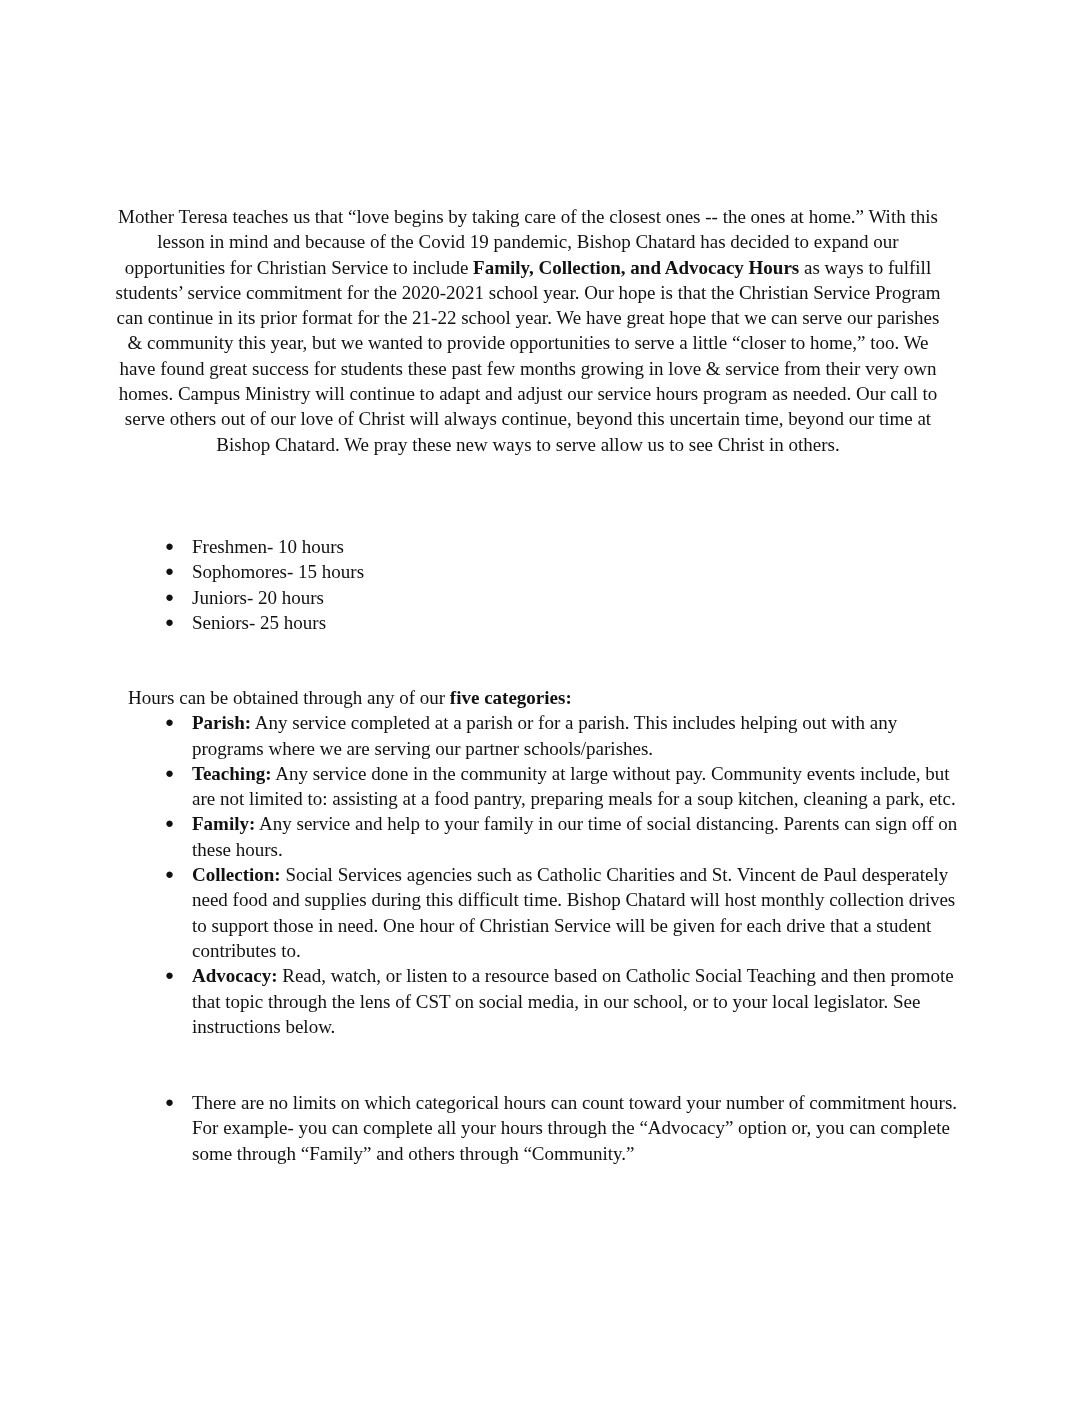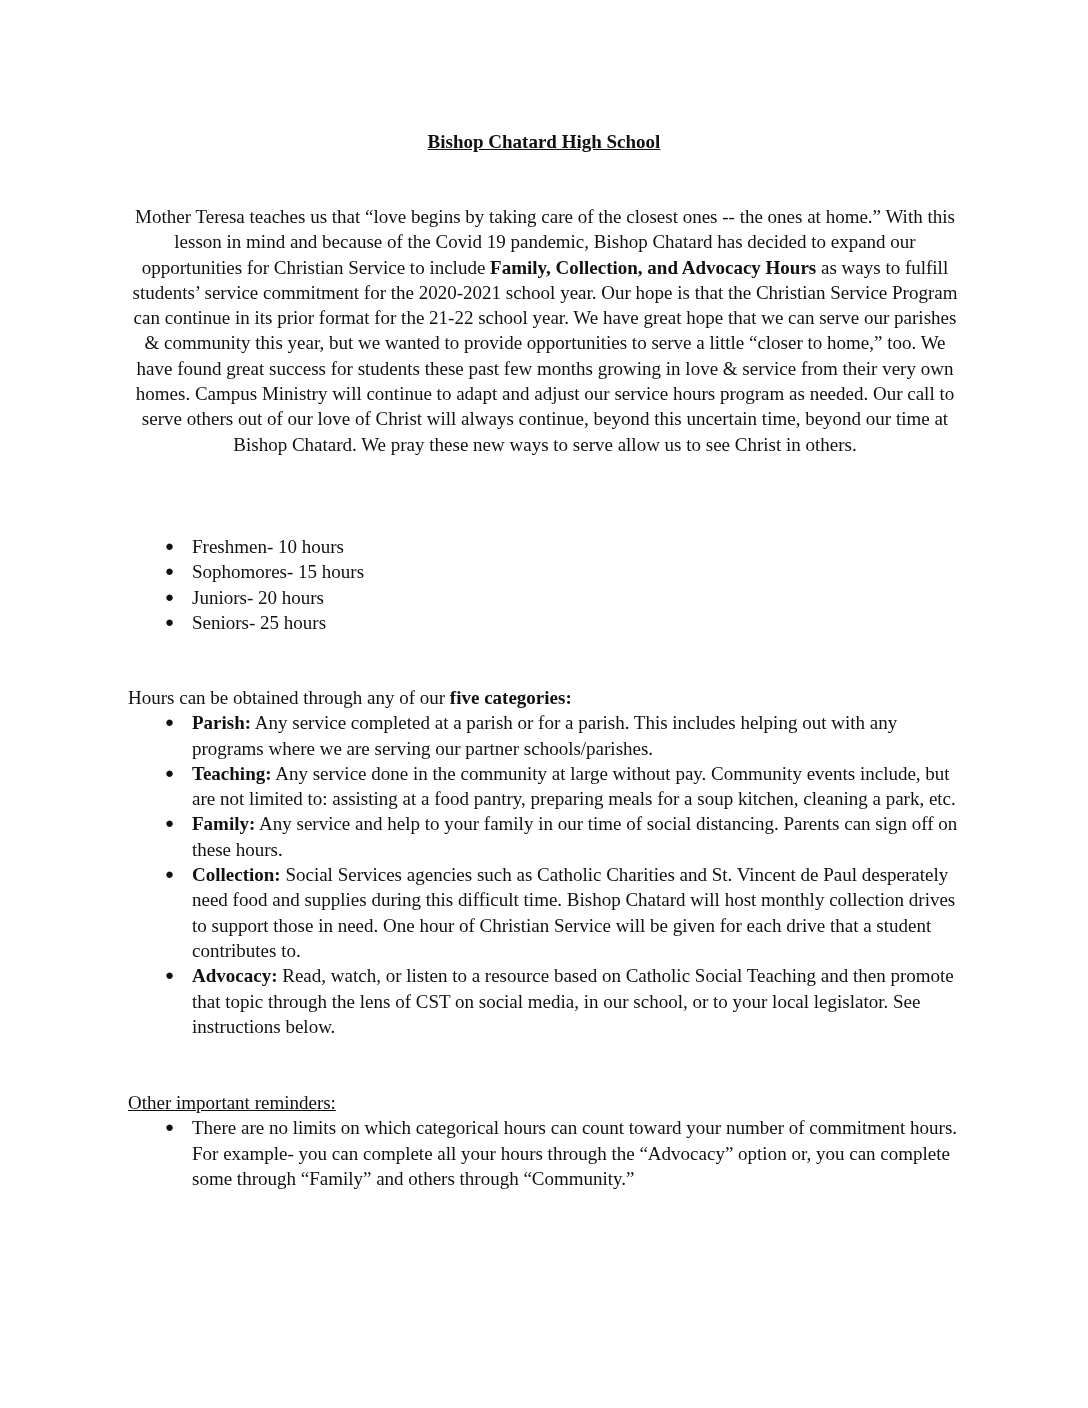--- a/index.html
+++ b/index.html
@@ -2,39 +2,38 @@
 <html><head>
 <meta charset="utf-8">
 <style>
   html, body { margin: 0; padding: 0; background: #ffffff; }
   body { width: 1088px; height: 1408px; position: relative; overflow: hidden;
          font-family: "Liberation Serif", "DejaVu Serif", serif; color: #111; }
   .page { position: absolute; left: 0; top: 0; width: 1088px; height: 1408px; background: #fff; }
   .title { position: absolute; top: 129px; left: 0; width: 1088px; text-align: center;
            font-size: 19px; font-weight: bold; line-height: 25px; }
   .title .t1 { text-decoration: underline; }
-  .intro { position: absolute; top: 204px; left: 126px; width: 838px; text-align: center;
+  .intro { position: absolute; top: 204px; left: 109px; width: 838px; text-align: center;
            font-size: 19px; line-height: 25.3px; }
   .block { position: absolute; left: 128px; width: 840px; font-size: 19px; line-height: 25.3px; }
   .sec-class { top: 534px; }
   .sec-cat { top: 685px; }
   .sec-rem { top: 1090px; }
   ul { margin: 0; padding: 0; list-style: none; }
   li { position: relative; padding-left: 64px; }
   li .bullet { position: absolute; left: 37px; top: 0; font-size: 15px; }
   .u { text-decoration: underline; }
   b { font-weight: bold; }
 </style>
 </head>
 <body>
 
 <div class="page">
 
   <div class="title">
-    <div class="t1">Bishop Chatard High School</div>
   </div>
 
   <div class="intro"><span>Mother Teresa teaches us that “love begins by taking care of the closest ones -- the ones at home.” With this lesson in mind and because of the Covid 19 pandemic, Bishop Chatard has decided to expand our opportunities for Christian Service to include </span><b>Family, Collection, and Advocacy Hours</b><span> as ways to fulfill students’ service commitment for the 2020-2021 school year. Our hope is that the Christian Service Program can continue in its prior format for the 21-22 school year. We have great hope that we can serve our parishes &amp; community this year, but we wanted to provide opportunities to serve a little “closer to home,” too. We have found great success for students these past few months growing in love &amp; service from their very own homes. Campus Ministry will continue to adapt and adjust our service hours program as needed. Our call to serve others out of our love of Christ will always continue, beyond this uncertain time, beyond our time at Bishop Chatard. We pray these new ways to serve allow us to see Christ in others.</span></div>
 
   <div class="block sec-class">
     <ul>
       <li><span class="bullet">●</span><span>Freshmen- 10 hours</span></li>
       <li><span class="bullet">●</span><span>Sophomores- 15 hours</span></li>
       <li><span class="bullet">●</span><span>Juniors- 20 hours</span></li>
       <li><span class="bullet">●</span><span>Seniors- 25 hours</span></li>
@@ -46,19 +45,18 @@
     <ul>
       <li><span class="bullet">●</span><b>Parish:</b><span> Any service completed at a parish or for a parish. This includes helping out with any programs where we are serving our partner schools/parishes.</span></li>
       <li><span class="bullet">●</span><b>Teaching:</b><span> Any service done in the community at large without pay. Community events include, but are not limited to: assisting at a food pantry, preparing meals for a soup kitchen, cleaning a park, etc.</span></li>
       <li><span class="bullet">●</span><b>Family:</b><span> Any service and help to your family in our time of social distancing. Parents can sign off on these hours.</span></li>
       <li><span class="bullet">●</span><b>Collection:</b><span> Social Services agencies such as Catholic Charities and St. Vincent de Paul desperately need food and supplies during this difficult time. Bishop Chatard will host monthly collection drives to support those in need. One hour of Christian Service will be given for each drive that a student contributes to.</span></li>
       <li><span class="bullet">●</span><b>Advocacy:</b><span> Read, watch, or listen to a resource based on Catholic Social Teaching and then promote that topic through the lens of CST on social media, in our school, or to your local legislator. See instructions below.</span></li>
     </ul>
   </div>
 
   <div class="block sec-rem">
-    <div class="u">Other important reminders:</div>
     <ul>
       <li><span class="bullet">●</span><span>There are no limits on which categorical hours can count toward your number of commitment hours. For example- you can complete all your hours through the “Advocacy” option or, you can complete some through “Family” and others through “Community.”</span></li>
     </ul>
   </div>
 
 </div>
 
 </body></html>

